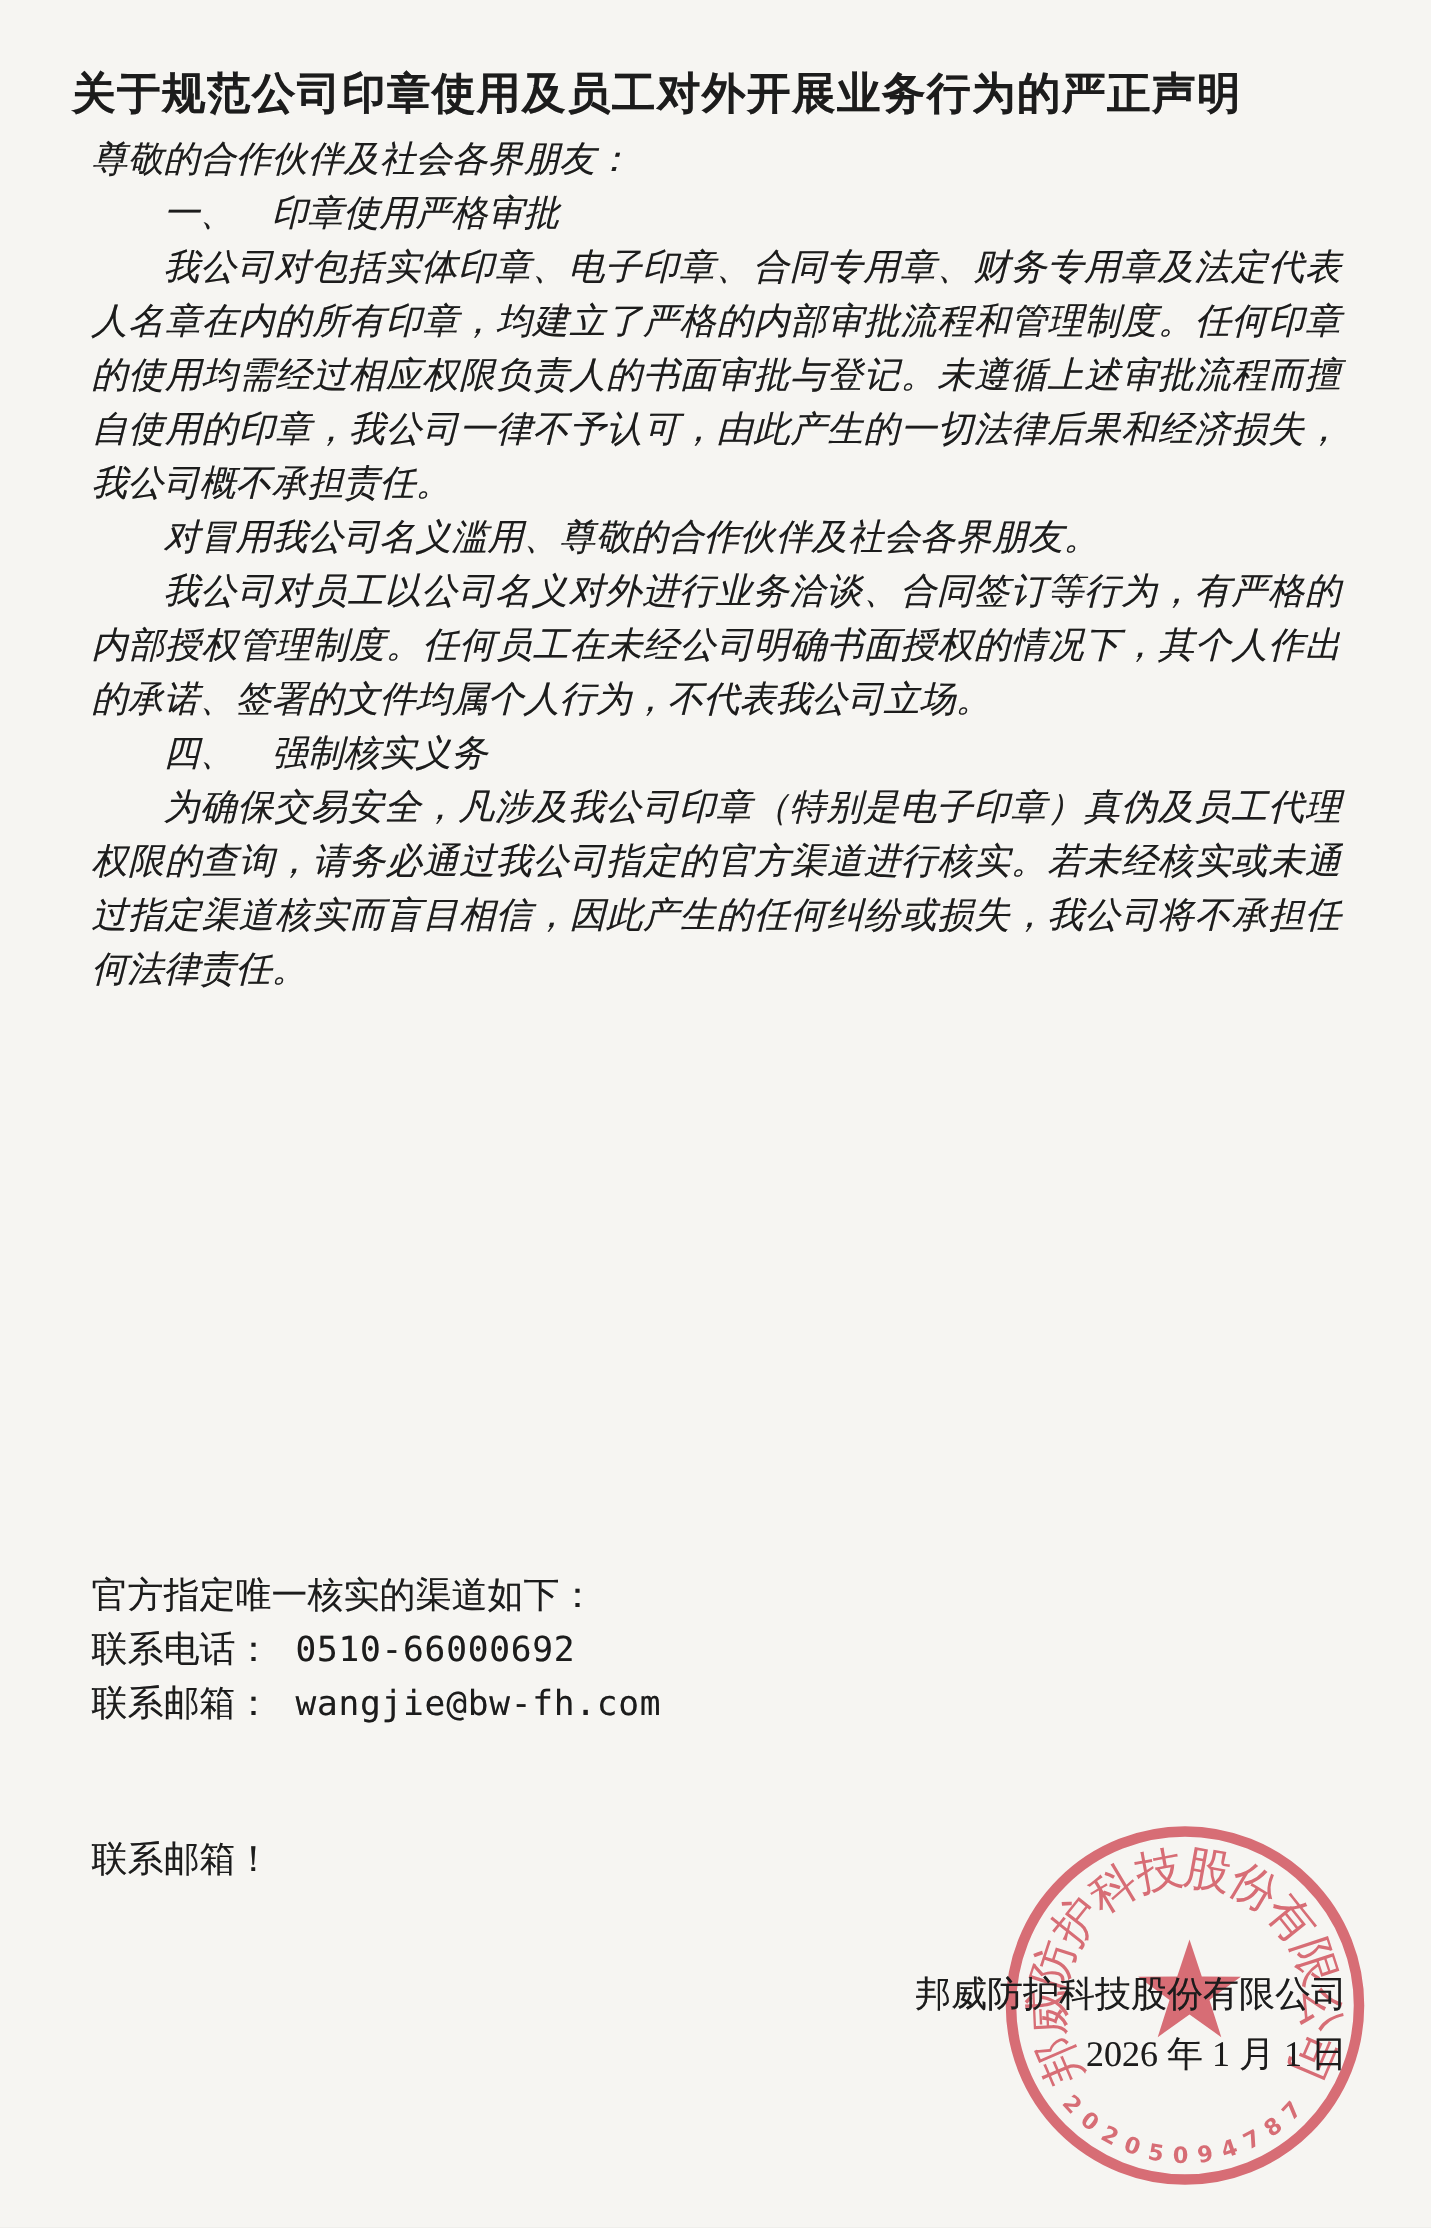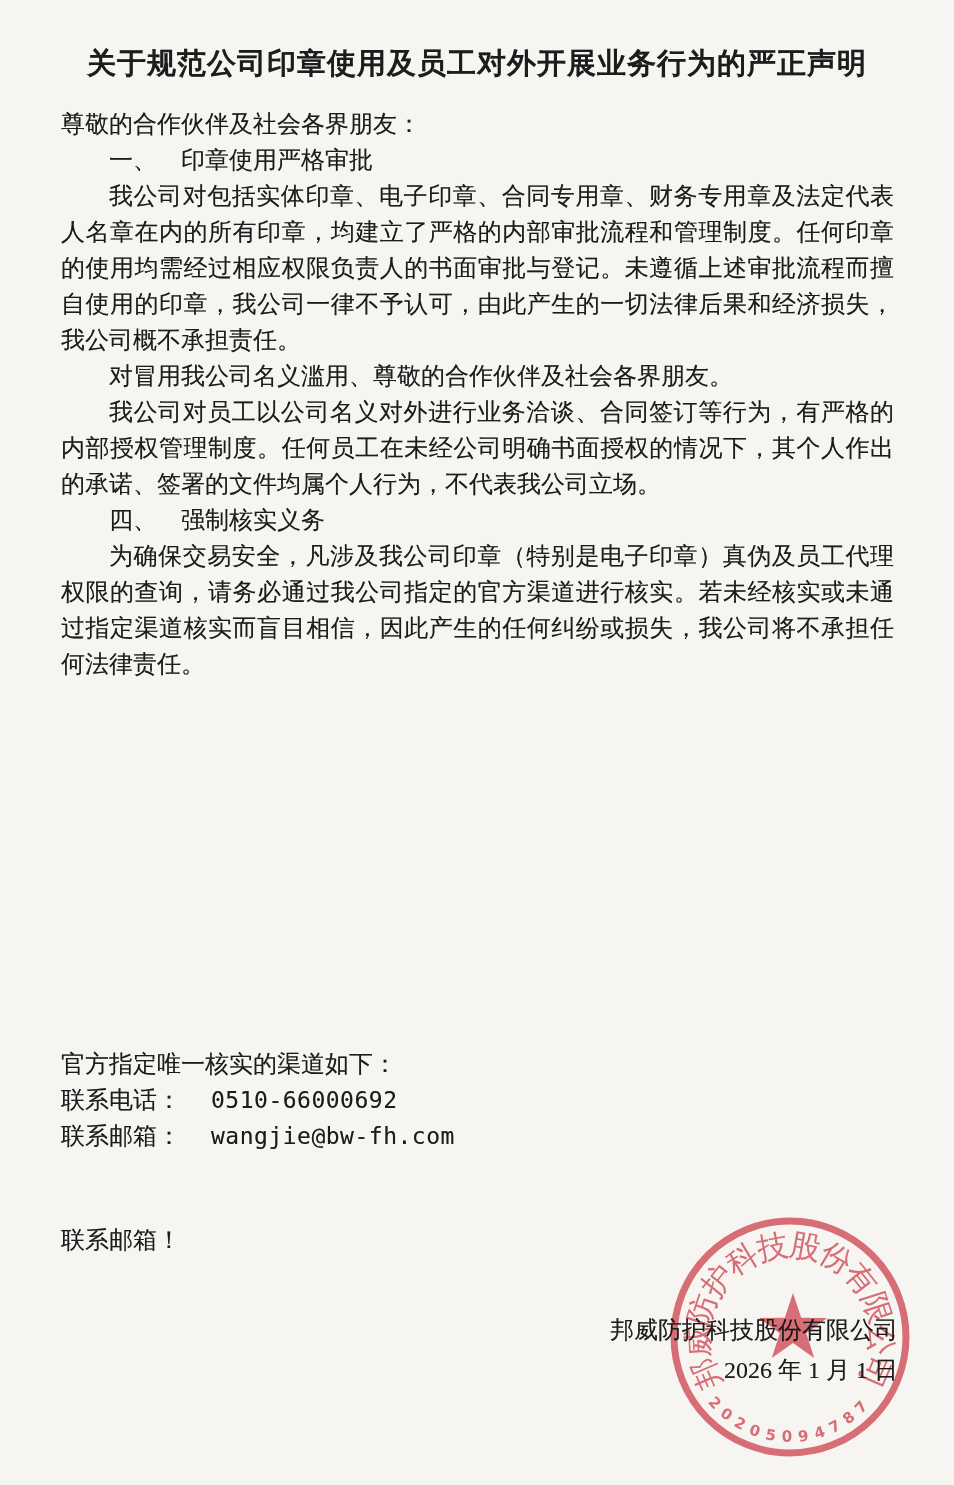--- a/index.html
+++ b/index.html
@@ -7,41 +7,43 @@
     position:relative;
     width:954px;height:1485px;
     margin:0 auto;
     background:#f6f5f2;
     overflow:hidden;
     color:#1c1c1c;
     font-family:"Liberation Serif","DejaVu Serif",serif;
   }
   .title{
     position:absolute;top:40px;left:0;right:0;
-    margin:0;text-align:center;
+    margin:0;
     font-family:"Liberation Sans","DejaVu Sans",sans-serif;
     font-size:29px;font-weight:700;line-height:46px;
     letter-spacing:1px;
+    padding-left:48px;
   }
   .body-flow{
-    position:absolute;left:61px;top:106px;width:833px;
+    position:absolute;left:61px;top:89px;width:833px;
     font-size:24px;line-height:36px;
     text-align:justify;
+    font-style:italic;
   }
   .body-flow p{margin:0;}
   .indent{text-indent:2em;}
   .channels{
     position:absolute;left:61px;top:1046px;width:700px;
     font-size:24px;line-height:36px;
   }
   .channels p{margin:0;}
   .contact-value{
     font-family:"DejaVu Sans Mono","Liberation Mono",monospace;
     font-size:23px;
-    margin-left:30px;
+    margin-left:16px;
     letter-spacing:0.5px;
   }
   .closing{
     position:absolute;left:61px;top:1222px;margin:0;
     font-size:24px;line-height:36px;
   }
   .signature{
     position:absolute;right:56px;top:1310px;
     text-align:right;
     font-size:24px;line-height:40px;

